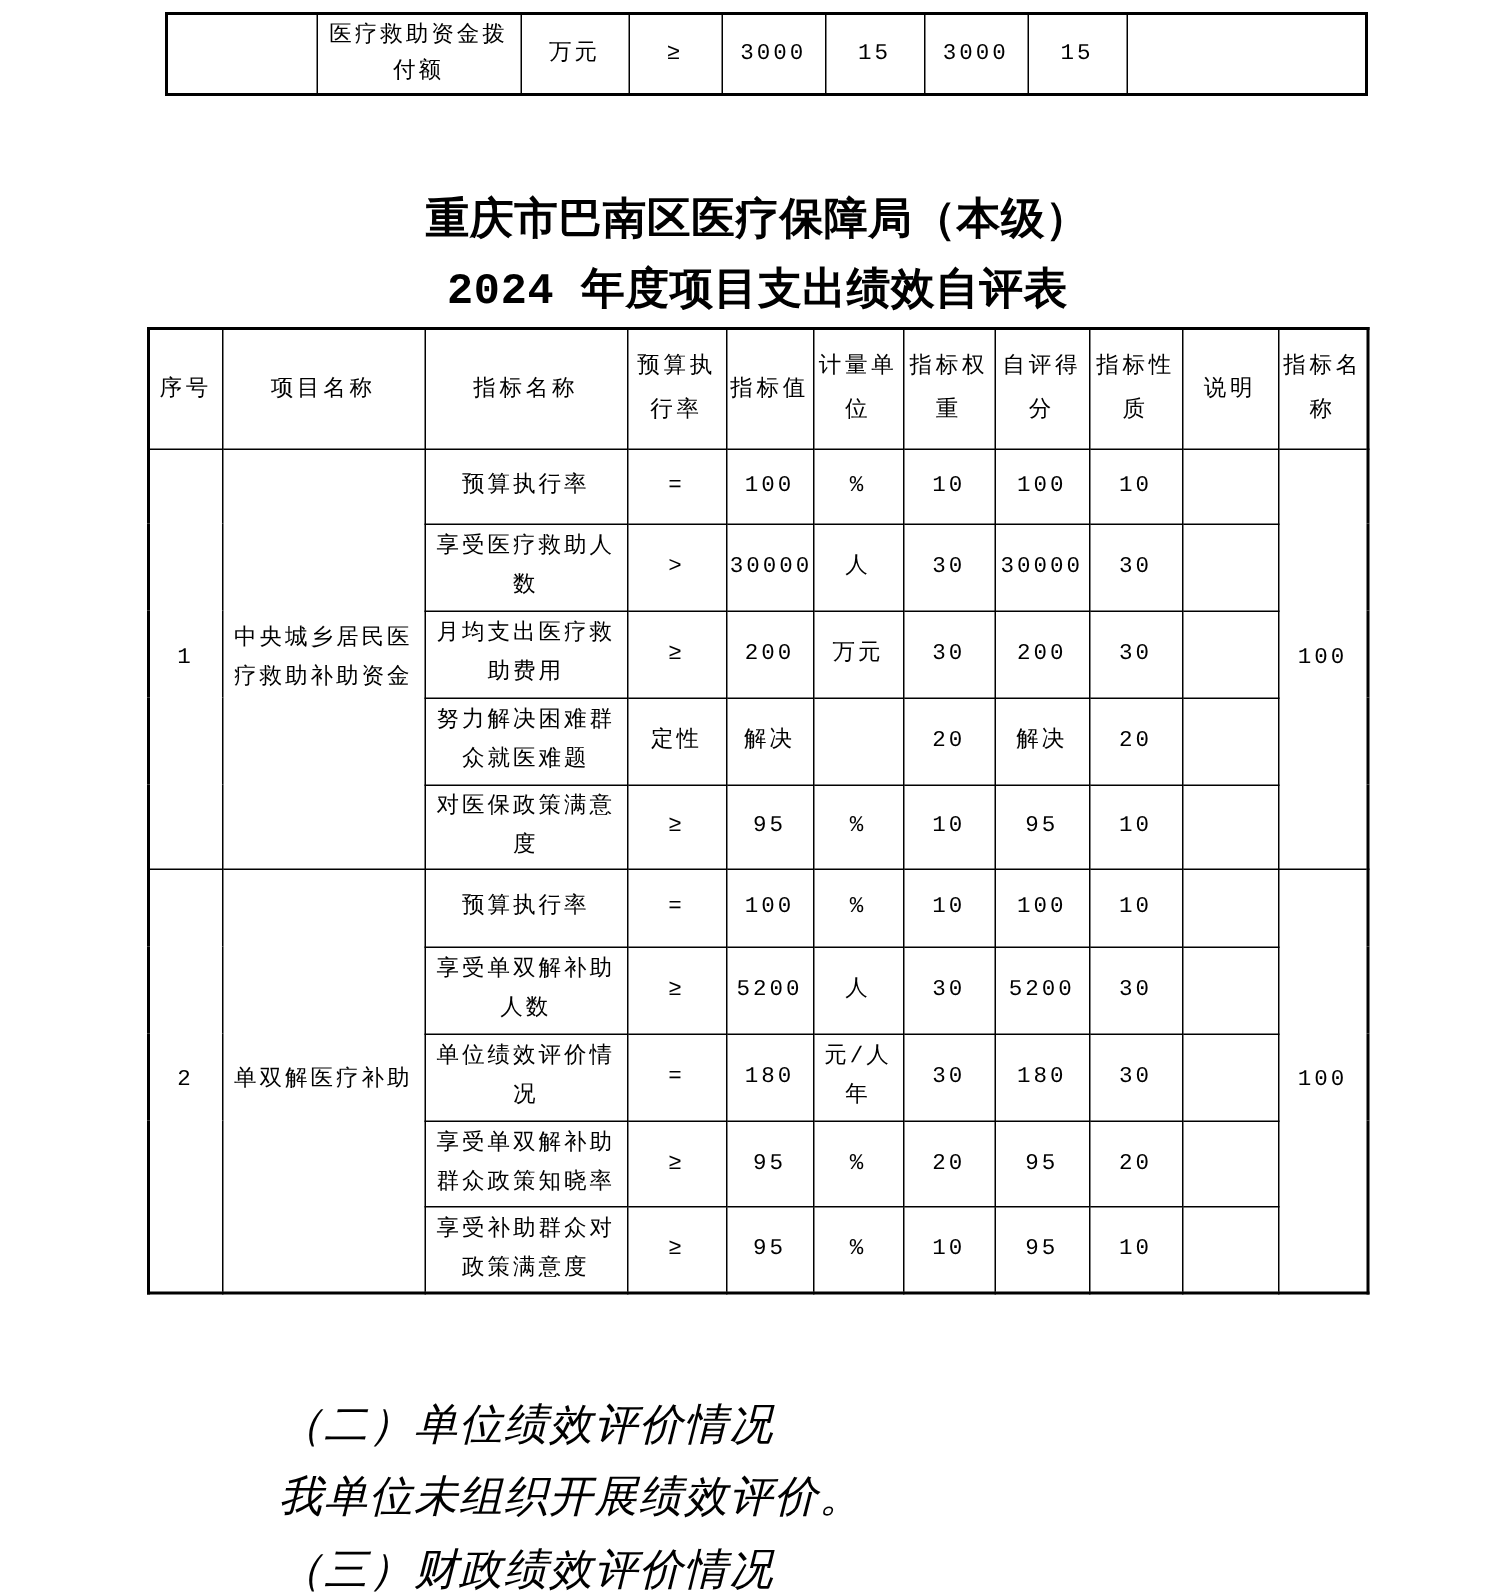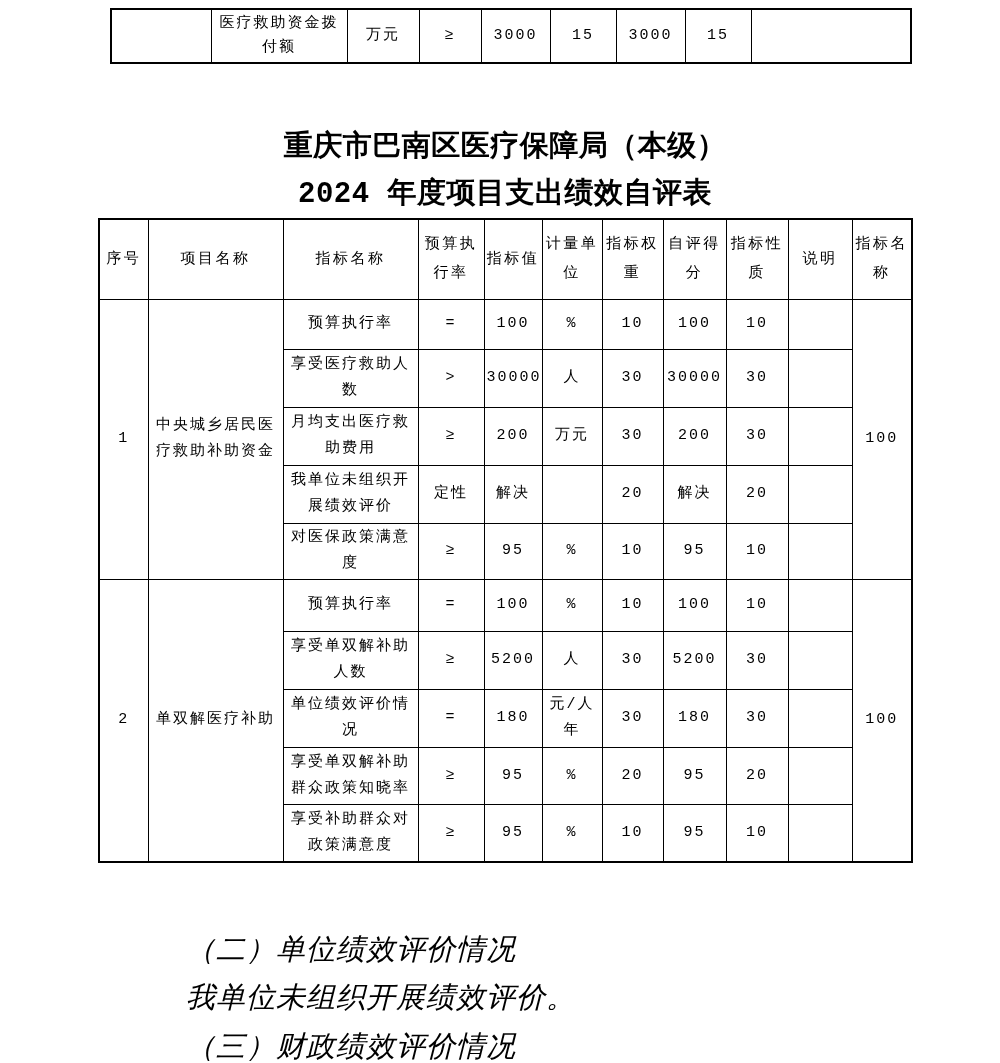--- a/index.html
+++ b/index.html
@@ -127,21 +127,21 @@
       <td class="name-cell">月均支出医疗救助费用</td>
       <td>≥</td>
       <td>200</td>
       <td>万元</td>
       <td>30</td>
       <td>200</td>
       <td>30</td>
       <td></td>
     </tr>
     <tr class="h58">
-      <td class="name-cell">我单位未组织开展绩效评价</td>
+      <td class="name-cell">努力解决困难群众就医难题</td>
       <td>定性</td>
       <td>解决</td>
       <td></td>
       <td>20</td>
       <td>解决</td>
       <td>20</td>
       <td></td>
     </tr>
     <tr class="h56">
       <td class="name-cell">对医保政策满意度</td>

